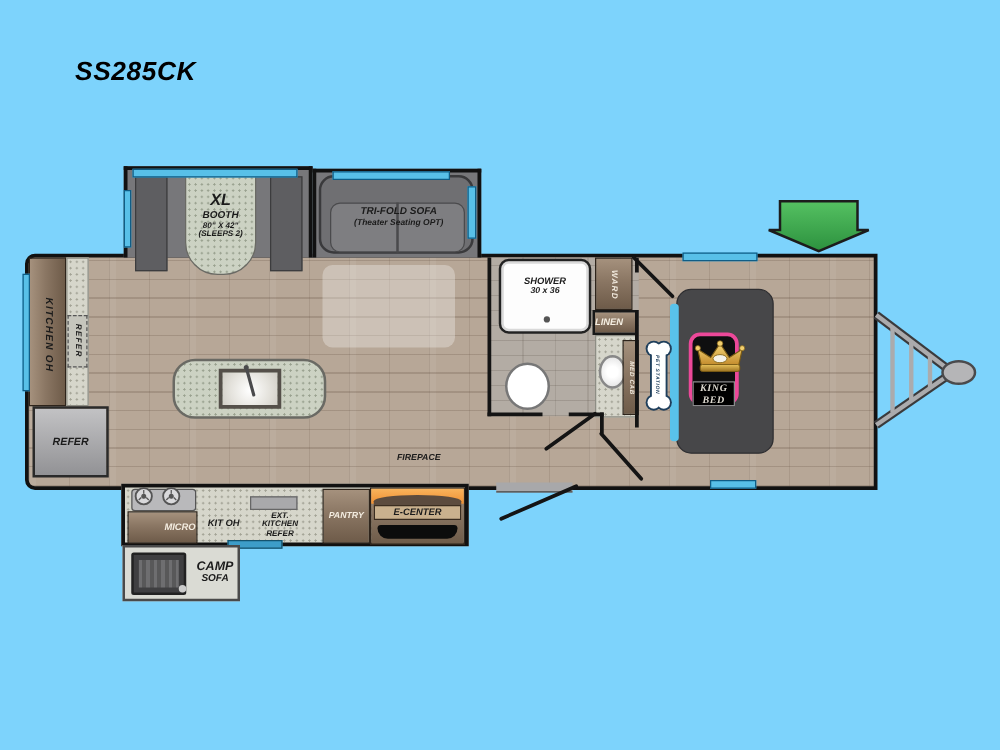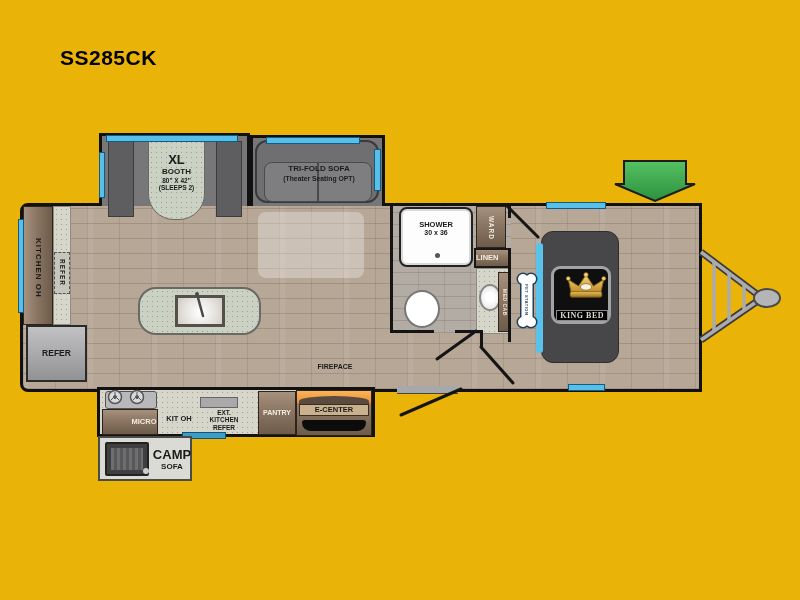--- a/index.html
+++ b/index.html
@@ -1,17 +1,17 @@
 <!DOCTYPE html>
 <html><head>
 <meta charset="utf-8">
 <style>
   html,body{margin:0;padding:0;background:#ffffff;}
-  .canvas{position:relative;width:800px;height:600px;background:#eab308;overflow:hidden;
-          font-family:"Liberation Sans",sans-serif;}
+  .canvas{position:relative;width:800px;height:600px;background:#7dd3fc;overflow:hidden;
+          font-family:"Liberation Sans",sans-serif;font-style:italic;}
   .abs{position:absolute;box-sizing:border-box;}
   .lbl{font-weight:bold;color:#1b1b1b;text-align:center;line-height:1.12;}
   .vtext{writing-mode:vertical-rl;text-orientation:mixed;letter-spacing:1px;}
 
   .floor{background-color:#b7a797;background-image:
     repeating-linear-gradient(0deg, rgba(90,70,55,.22) 0 1px, transparent 1px 15px),
     repeating-linear-gradient(90deg, rgba(90,70,55,.15) 0 1px, transparent 1px 32px),
     repeating-linear-gradient(90deg, rgba(255,255,255,.06) 0 6px, transparent 6px 64px);}
   .bathfloor{background-color:#b3aca4;background-image:
     repeating-linear-gradient(0deg, rgba(80,70,60,.2) 0 1px, transparent 1px 12px),
@@ -95,21 +95,21 @@
 
   <div class="abs wall" style="left:390px;top:206px;width:3px;height:127px;"></div>
   <div class="abs wall" style="left:390px;top:330px;width:44px;height:3px;"></div>
   <div class="abs wall" style="left:455px;top:330px;width:28px;height:3px;"></div>
   <div class="abs wall" style="left:480px;top:330px;width:3px;height:17px;"></div>
   <div class="abs wall" style="left:508px;top:206px;width:3px;height:12px;"></div>
   <div class="abs wall" style="left:508px;top:248px;width:3px;height:94px;"></div>
 
   <div class="abs" style="left:541px;top:231px;width:78px;height:132px;background:#474749;border:1px solid #2e2e31;border-radius:12px;"></div>
   <div class="abs" style="left:536px;top:243px;width:7px;height:110px;background:#59c2ea;border-radius:3px;"></div>
-  <div class="abs" style="left:551px;top:266px;width:60px;height:58px;background:#0f0f10;border:3px solid #a3a3a3;border-radius:9px;text-align:right;">
+  <div class="abs" style="left:551px;top:266px;width:40px;height:58px;background:#0f0f10;border:3px solid #ec4899;border-radius:9px;text-align:center;">
     <svg width="44" height="28" viewBox="0 0 44 30" style="margin-top:3px;">
       <defs>
         <linearGradient id="gold1" x1="0" y1="0" x2="0" y2="1">
           <stop offset="0" stop-color="#f6d878"></stop>
             <stop offset="1" stop-color="#c2892a"></stop>
         </linearGradient>
         <linearGradient id="gold2" x1="0" y1="0" x2="0" y2="1">
           <stop offset="0" stop-color="#e9c35c"></stop>
             <stop offset="1" stop-color="#9c7220"></stop>
         </linearGradient>
@@ -179,21 +179,21 @@
   <div class="abs lbl" style="left:300px;top:363px;width:70px;font-size:7px;">FIREPACE</div>
 
   <div class="abs" style="left:182px;top:432px;width:44px;height:7px;background:#3d9dc8;border:1px solid #14536e;"></div>
 
   <div class="abs" style="left:98px;top:436px;width:94px;height:45px;border:2px solid #4a4a4a;background:#dadbd4;">
     <div class="abs" style="left:5px;top:4px;width:44px;height:34px;background:#3f3f41;border:2px solid #222;border-radius:2px;">
       <div class="abs" style="left:4px;top:4px;width:32px;height:22px;background:repeating-linear-gradient(90deg,#6e6e70 0 3px,#585859 3px 6px);"></div>
       <div class="abs" style="left:36px;top:24px;width:6px;height:6px;background:#ccc;border-radius:50%;"></div>
     </div>
     <div class="abs" style="left:52px;top:10px;width:40px;text-align:center;">
-      <div class="lbl" style="font-size:13px;">CAMP</div>
+      <div class="lbl" style="font-size:10px;">CAMP</div>
       <div class="lbl" style="font-size:8px;">SOFA</div>
     </div>
   </div>
 
   <div class="abs win" style="left:106px;top:135px;width:132px;height:7px;"></div>
   <div class="abs win" style="left:99px;top:152px;width:6px;height:46px;"></div>
   <div class="abs win" style="left:266px;top:137px;width:94px;height:7px;"></div>
   <div class="abs win" style="left:374px;top:149px;width:7px;height:42px;"></div>
   <div class="abs win" style="left:18px;top:219px;width:6px;height:94px;"></div>
   <div class="abs win" style="left:546px;top:202px;width:60px;height:7px;"></div>

